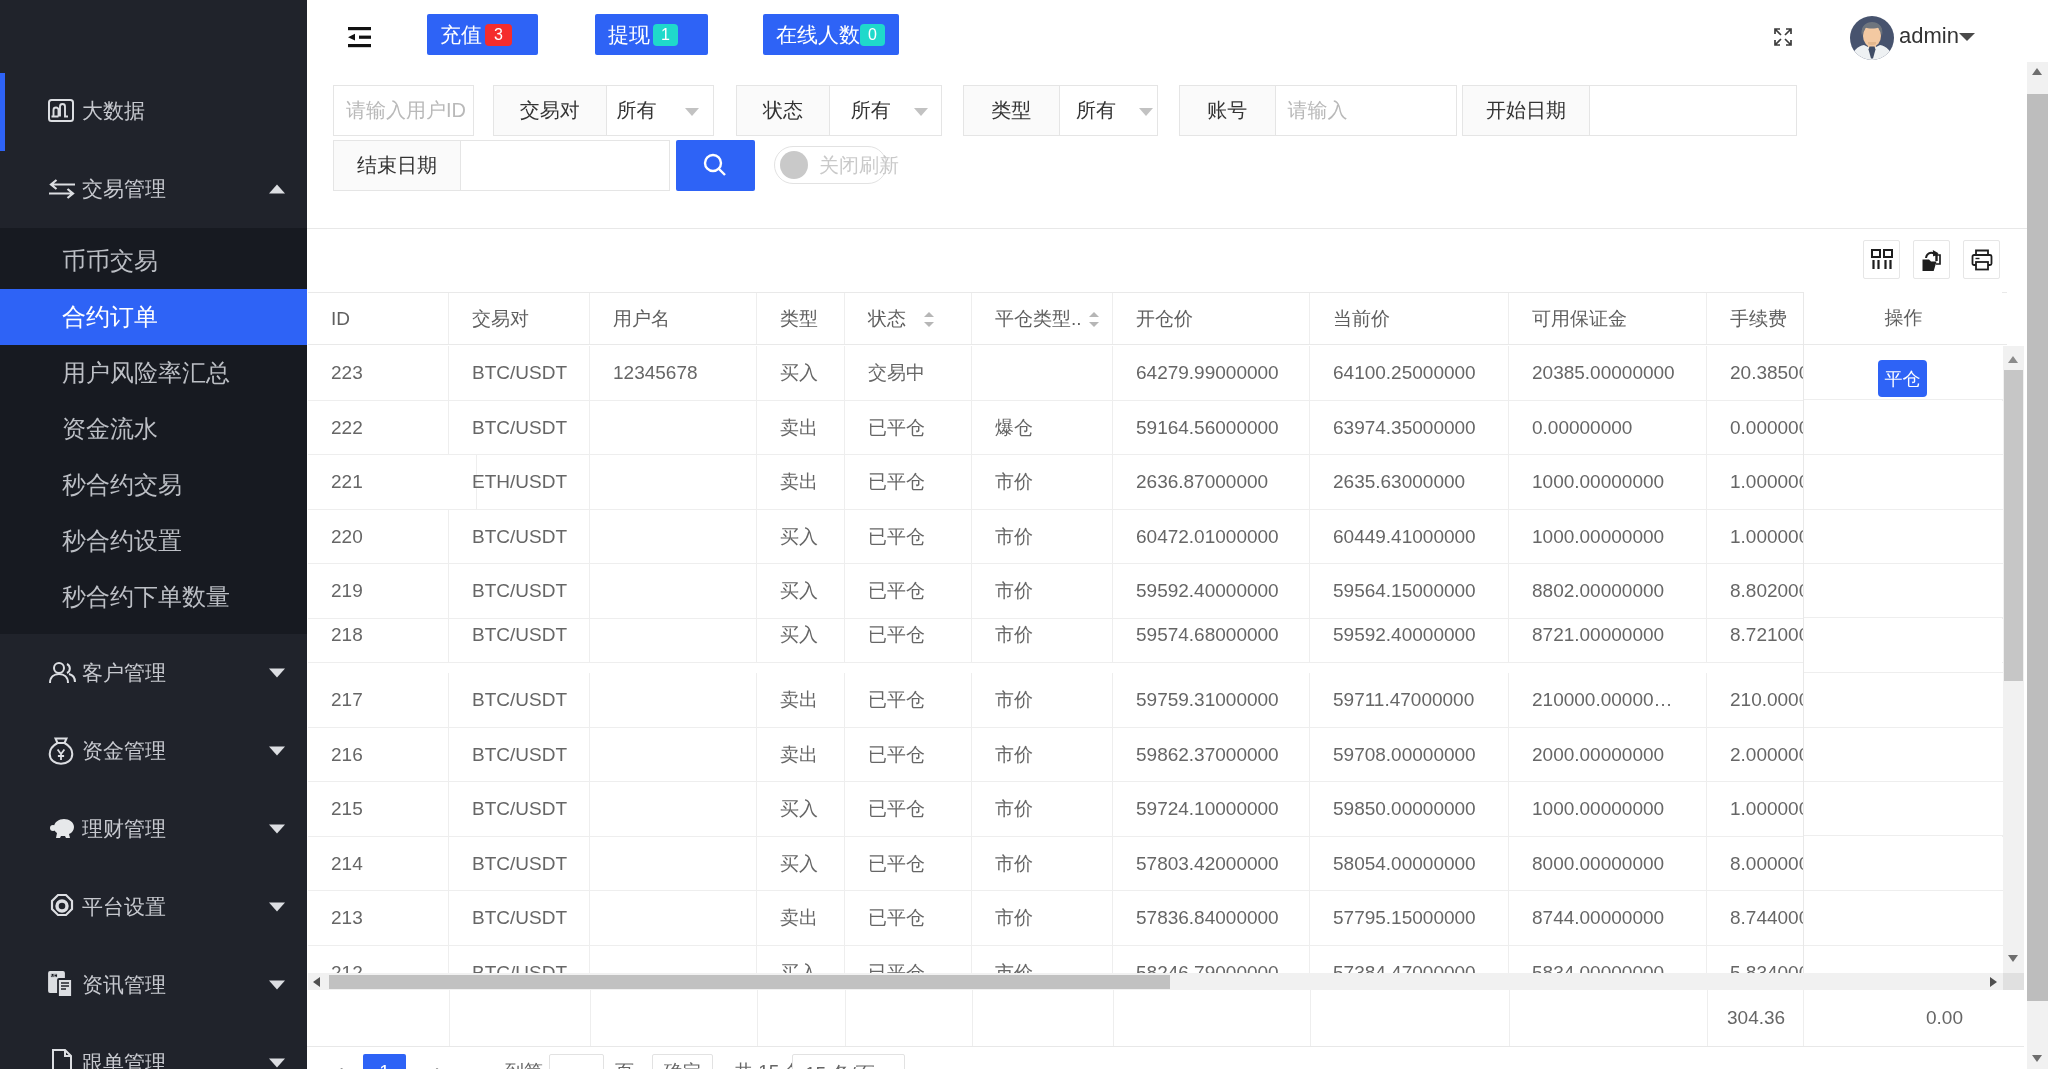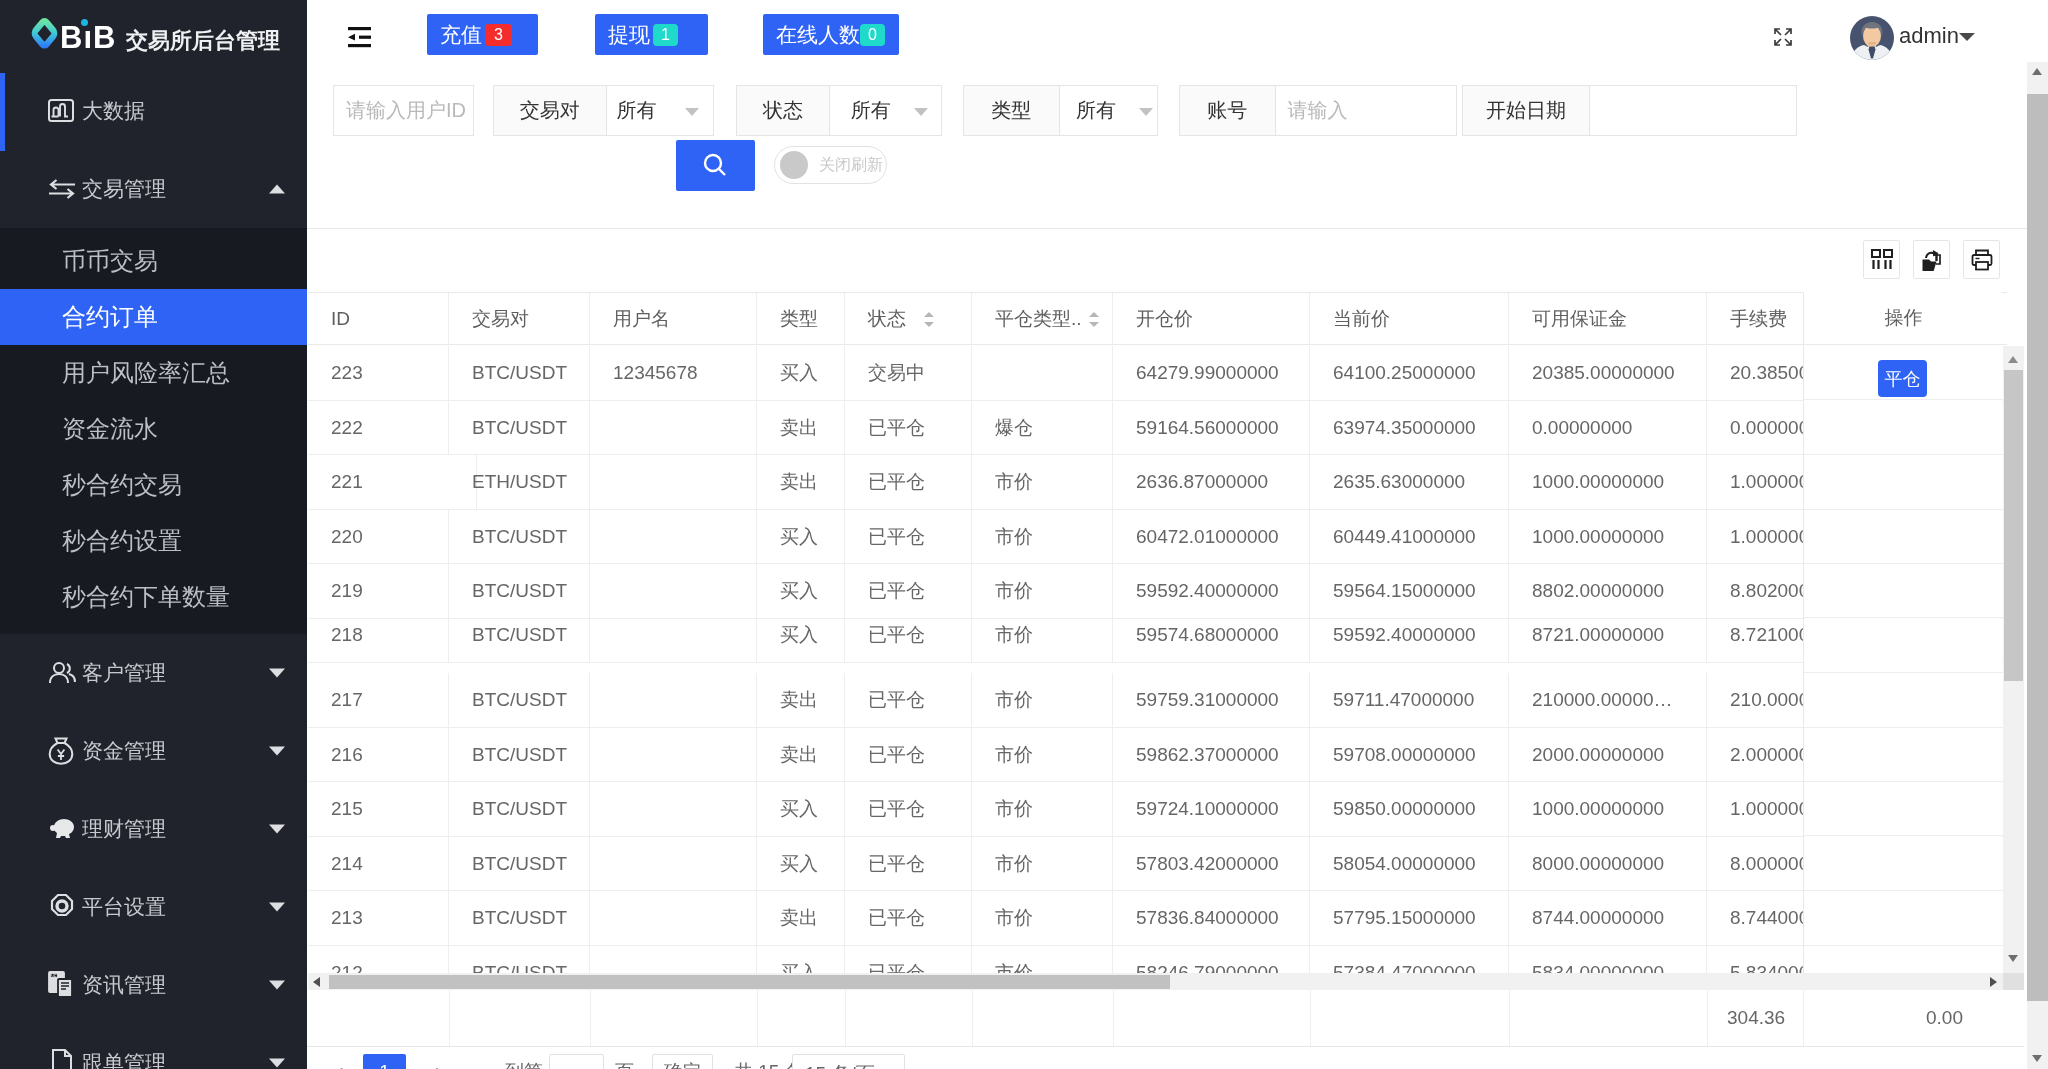--- a/index.html
+++ b/index.html
@@ -51,37 +51,20 @@
 .arrow{position:absolute;width:0;height:0;}
 
 #totals{position:absolute;left:307px;top:990px;width:1717px;height:57px;background:#fff;border-bottom:1px solid #e8e8e8;font-size:19px;color:#666;}
 #pager{position:absolute;left:307px;top:1047px;width:1741px;height:22px;background:#fff;overflow:hidden;}
 .pbox{position:absolute;top:7px;height:36px;border:1px solid #e2e2e2;border-radius:2px;background:#fff;font-size:19px;color:#666;}
 </style>
 </head>
 <body>
 
 <div id="side">
-  <div class="logo">
-    <svg width="30" height="36" style="position:absolute;left:30px;top:16px;" viewBox="0 0 30 36">
-      <defs>
-          <linearGradient id="lg1" x1="0" y1="0" x2="1" y2="1">
-        <stop offset="0" stop-color="#6fe6a0"></stop>
-            <stop offset="0.5" stop-color="#3ec8d8"></stop>
-            <stop offset="1" stop-color="#2f7bf6"></stop>
-      </linearGradient>
-        </defs>
-      <g transform="translate(14.5,17.3) scale(0.84,1) rotate(45)">
-        <rect x="-9.5" y="-9.5" width="19" height="19" rx="4" fill="none" stroke="url(#lg1)" stroke-width="7"></rect>
-      </g>
-    </svg>
-    <div class="logotxt">BıB</div>
-    <div class="logodot"></div>
-    <div class="logosub">交易所后台管理</div>
-  </div>
   <div id="bluebar"></div>
   <div class="mitem" style="top:72px;height:78px;">
     <svg width="28" height="24" viewBox="0 0 28 24" fill="none" stroke="#dcdee2" stroke-width="2">
       <rect x="1" y="1" width="24" height="21" rx="2.5"></rect>
       <path d="M5.5 17.5 v-6.5 a2.5 2.5 0 0 1 5 0 v6.5 M10.5 17.5 h-7 M12 17.5 v-10 a2.5 2.5 0 0 1 5 0 v10 h3" stroke-width="1.9"></path>
     </svg>
     <span class="txt">大数据</span>
   </div>
   <div class="mitem" style="top:150px;height:78px;">
     <svg width="28" height="20" viewBox="0 0 28 20" fill="none" stroke="#dcdee2" stroke-width="2.2">
@@ -235,29 +218,32 @@
     <div class="fval" style="left:112px;">所有</div>
     <i class="scaret" style="left:175px;"></i>
   </div>
   <div class="fgroup" style="left:871.5px;top:13px;width:278.5px;">
     <div class="flabel" style="width:96.5px;">账号</div>
     <div class="fval ph" style="left:108px;">请输入</div>
   </div>
   <div class="fgroup" style="left:1155.2px;top:13px;width:334.6px;">
     <div class="flabel" style="width:126.5px;">开始日期</div>
   </div>
+  <div class="fgroup" style="left:26.4px;top:67.5px;width:336.6px;">
+    <div class="flabel" style="width:126.2px;">结束日期</div>
+  </div>
   <div style="position:absolute;left:369px;top:67.5px;width:79px;height:51px;background:#2e63f6;border-radius:2px;">
     <svg width="26" height="26" viewBox="0 0 26 26" style="position:absolute;left:26px;top:12px;" fill="none" stroke="#fff" stroke-width="2.4">
       <circle cx="11" cy="11" r="8"></circle>
         <path d="M17 17 L23 23"></path>
     </svg>
   </div>
   <div style="position:absolute;left:467px;top:74px;width:113px;height:38px;border:1px solid #e2e2e2;border-radius:19px;background:#fff;">
     <div style="position:absolute;left:5px;top:4px;width:28px;height:28px;border-radius:50%;background:#c9c9c9;"></div>
-    <div style="position:absolute;left:44px;top:50%;transform:translateY(-50%);font-size:16px;color:#c9c9c9;white-space:nowrap;">关闭刷新</div>
+    <div style="position:absolute;left:44px;top:50%;transform:translateY(-50%);font-size:20px;color:#c9c9c9;white-space:nowrap;">关闭刷新</div>
   </div>
 </div>
 
 <div id="card">
   <div class="tool" style="left:1556px;">
     <svg width="22" height="22" viewBox="0 0 22 22" fill="none" stroke="#1e1e1e" stroke-width="2">
       <rect x="1" y="1" width="8" height="7"></rect>
       <rect x="13" y="1" width="8" height="7"></rect>
       <path d="M2.5 11 v9 M7.5 11 v9 M14.5 11 v9 M19.5 11 v9" stroke-width="2.2"></path>
     </svg>

